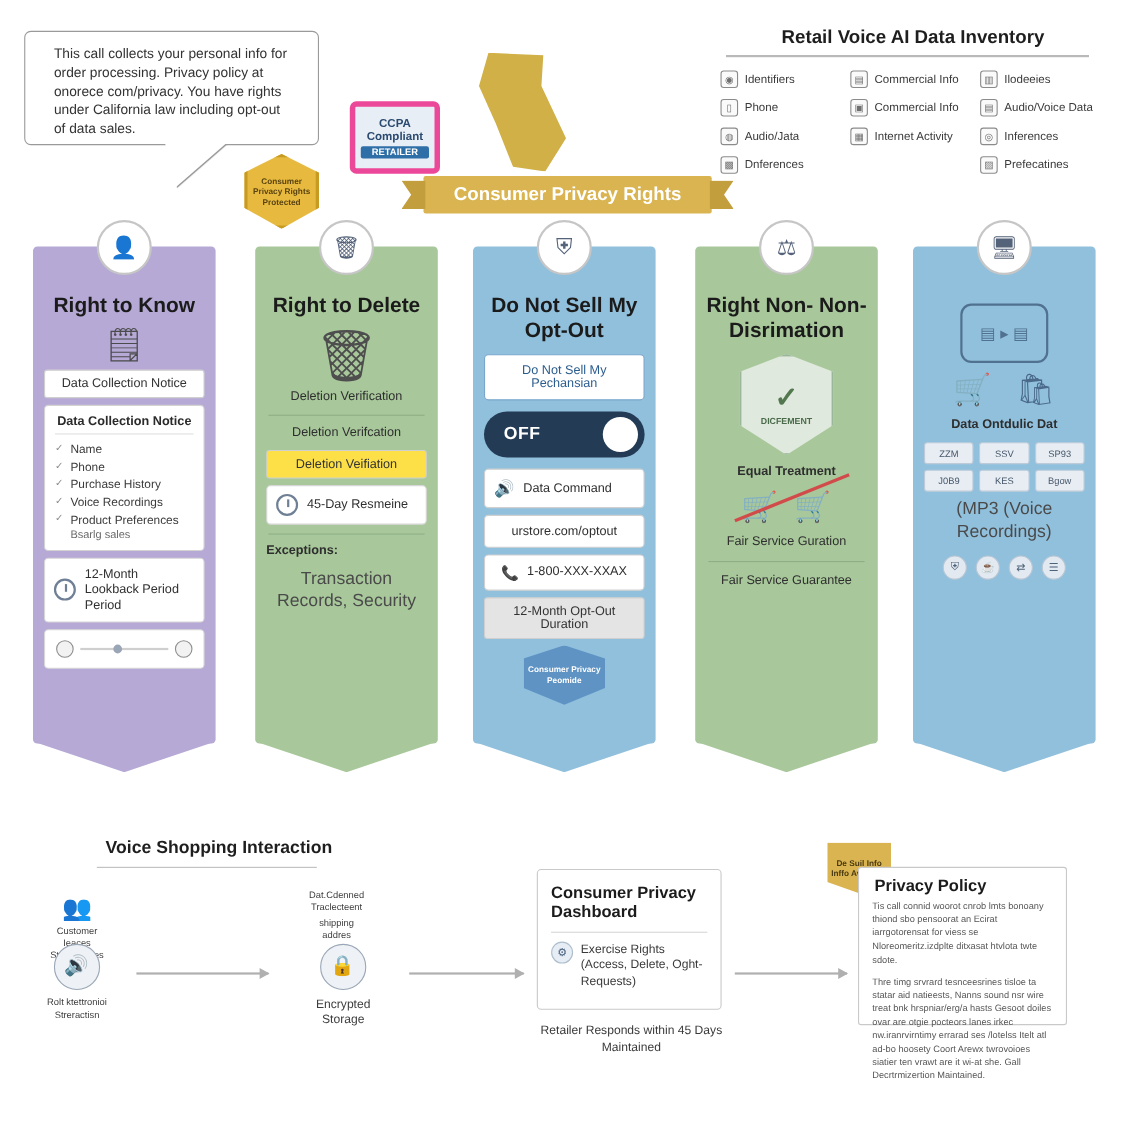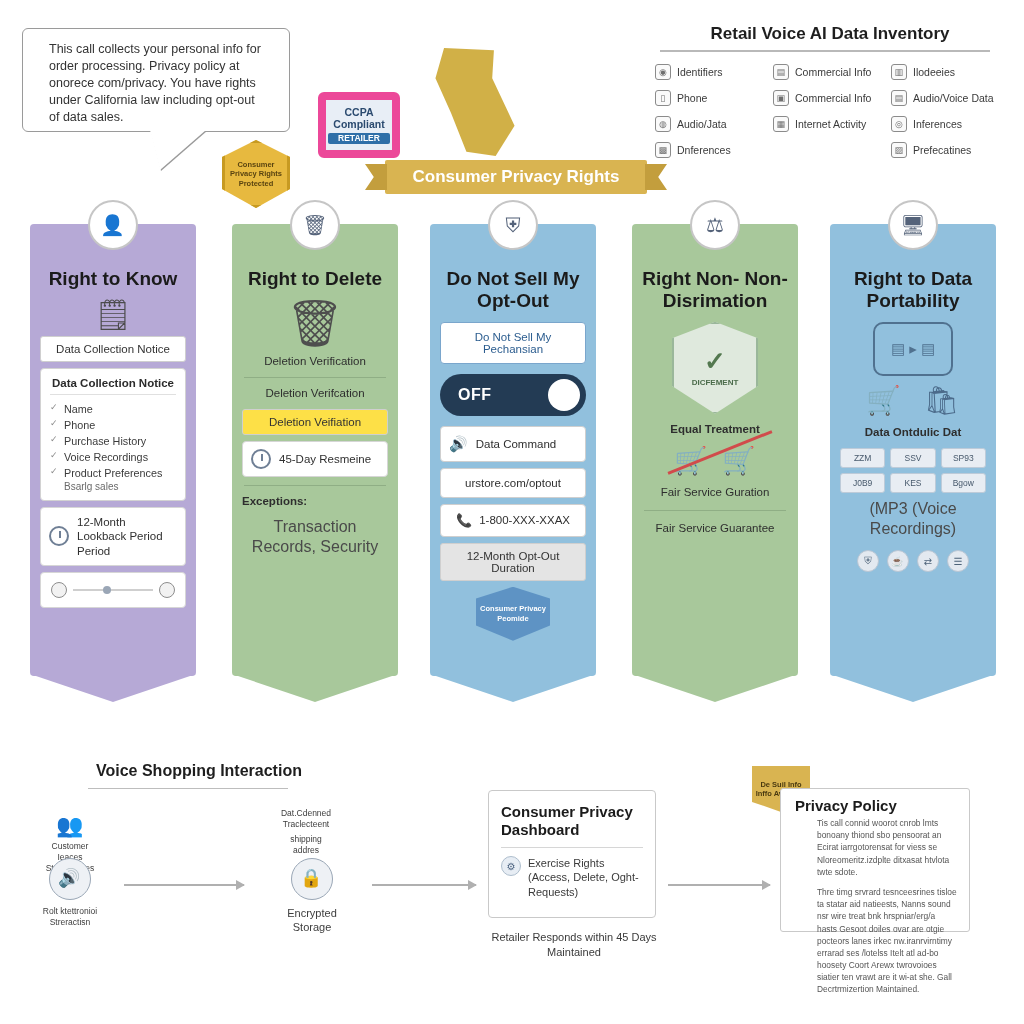--- a/index.html
+++ b/index.html
@@ -42,21 +42,21 @@
     color: #fff; font-size: 17px; font-weight: 700;
   }
   .banner::before, .banner::after {
     content: ""; position: absolute; top: 4px; width: 22px; height: 26px; background: #c39e3d;
   }
   .banner::before { left: -20px; clip-path: polygon(0 0,100% 0,100% 100%,0 100%,40% 50%); }
   .banner::after { right: -20px; clip-path: polygon(0 0,100% 0,60% 50%,100% 100%,0 100%); }
 
   .shield-badge {
     position: absolute; left: 318px; top: 92px; width: 82px; height: 66px;
-    background: #e8eef6; border: 8px solid #ec4899; border-radius: 6px;
+    background: #e8eef6; border: 5px solid #ec4899; border-radius: 6px;
     display: flex; flex-direction: column; align-items: center; justify-content: center;
     font-size: 10.5px; color: #2b4a6f; font-weight: 700; line-height: 1.15; text-align: center;
   }
   .shield-badge .sub {
     background: #2f6fa8; color: #fff; font-size: 8.5px; padding: 1px 10px; margin-top: 3px; border-radius: 2px;
   }
   .gold-seal {
     position: absolute; left: 222px; top: 140px; width: 68px; height: 68px;
     background: #e7b93f; border: 3px solid #c79a22;
     clip-path: polygon(50% 0,100% 25%,100% 72%,50% 100%,0 72%,0 25%);
@@ -187,21 +187,21 @@
   .dash-rule { width: 100%; height:1.2px; background:#d6d6d6; margin: 8px 0; }
   .dash-row { display:flex; gap:7px; align-items:flex-start; font-size:11px; color:#3a3a3a; line-height:1.3; }
   .dash-ic { width:20px;height:20px;border-radius:50%;background:#e7edf4;border:1px solid #aebecd;flex:0 0 20px;display:flex;align-items:center;justify-content:center;font-size:10px;color:#4c6380; }
 
   .policy-card {
     position: absolute; left: 780px; top: 788px; width: 190px; height: 144px;
     background:#fff; border:1.4px solid #c9c9c9; border-radius:3px; padding: 28px 12px 10px;
     font-size: 8.4px; line-height: 1.45; color:#555;
   }
   .policy-card h4 { position:absolute; left: 14px; top: 6px; font-size: 15px; font-weight:700; color:#1b1b1b; }
-  .policy-card p { margin-bottom: 8px; margin-left: 24px; }
+  .policy-card p { margin-bottom: 8px; }
   .sticky {
     position:absolute; left: 752px; top: 766px; width: 58px; height: 46px; background:#d9b451;
     clip-path: polygon(0 0,100% 0,100% 78%,50% 100%,0 78%);
     display:flex; flex-direction:column; align-items:center; justify-content:center;
     font-size: 7.5px; font-weight:700; color:#4a3a10; text-align:center; line-height:1.25;
   }
   .note-sm { position:absolute; font-size: 11px; color:#3a3a3a; text-align:center; line-height:1.35; }
 </style>
 </head>
 <body>
@@ -358,21 +358,20 @@
       <span class="strike"></span>
     </div>
     <div class="cap">Fair Service Guration</div>
     <div style="border-top:1px solid #8fae85;margin:10px 2px"></div>
     <div class="cap">Fair Service Guarantee</div>
   </div>
 
   <div class="col" style="left:830px; height:452px; background:#91c0dd;">
     <div class="tail" style="background:#91c0dd;"></div>
     <div class="col-icon">🖥</div>
-    <h3>Right to Data Portability</h3>
     <div class="dataglyph">▤ ▸ ▤</div>
     <div class="bagrow">
       <span>🛒</span>
       <span>🛍</span>
     </div>
     <div class="cap b">Data Ontdulic Dat</div>
     <div class="fmt-grid">
       <div class="fmt">ZZM</div>
       <div class="fmt">SSV</div>
       <div class="fmt">SP93</div>

